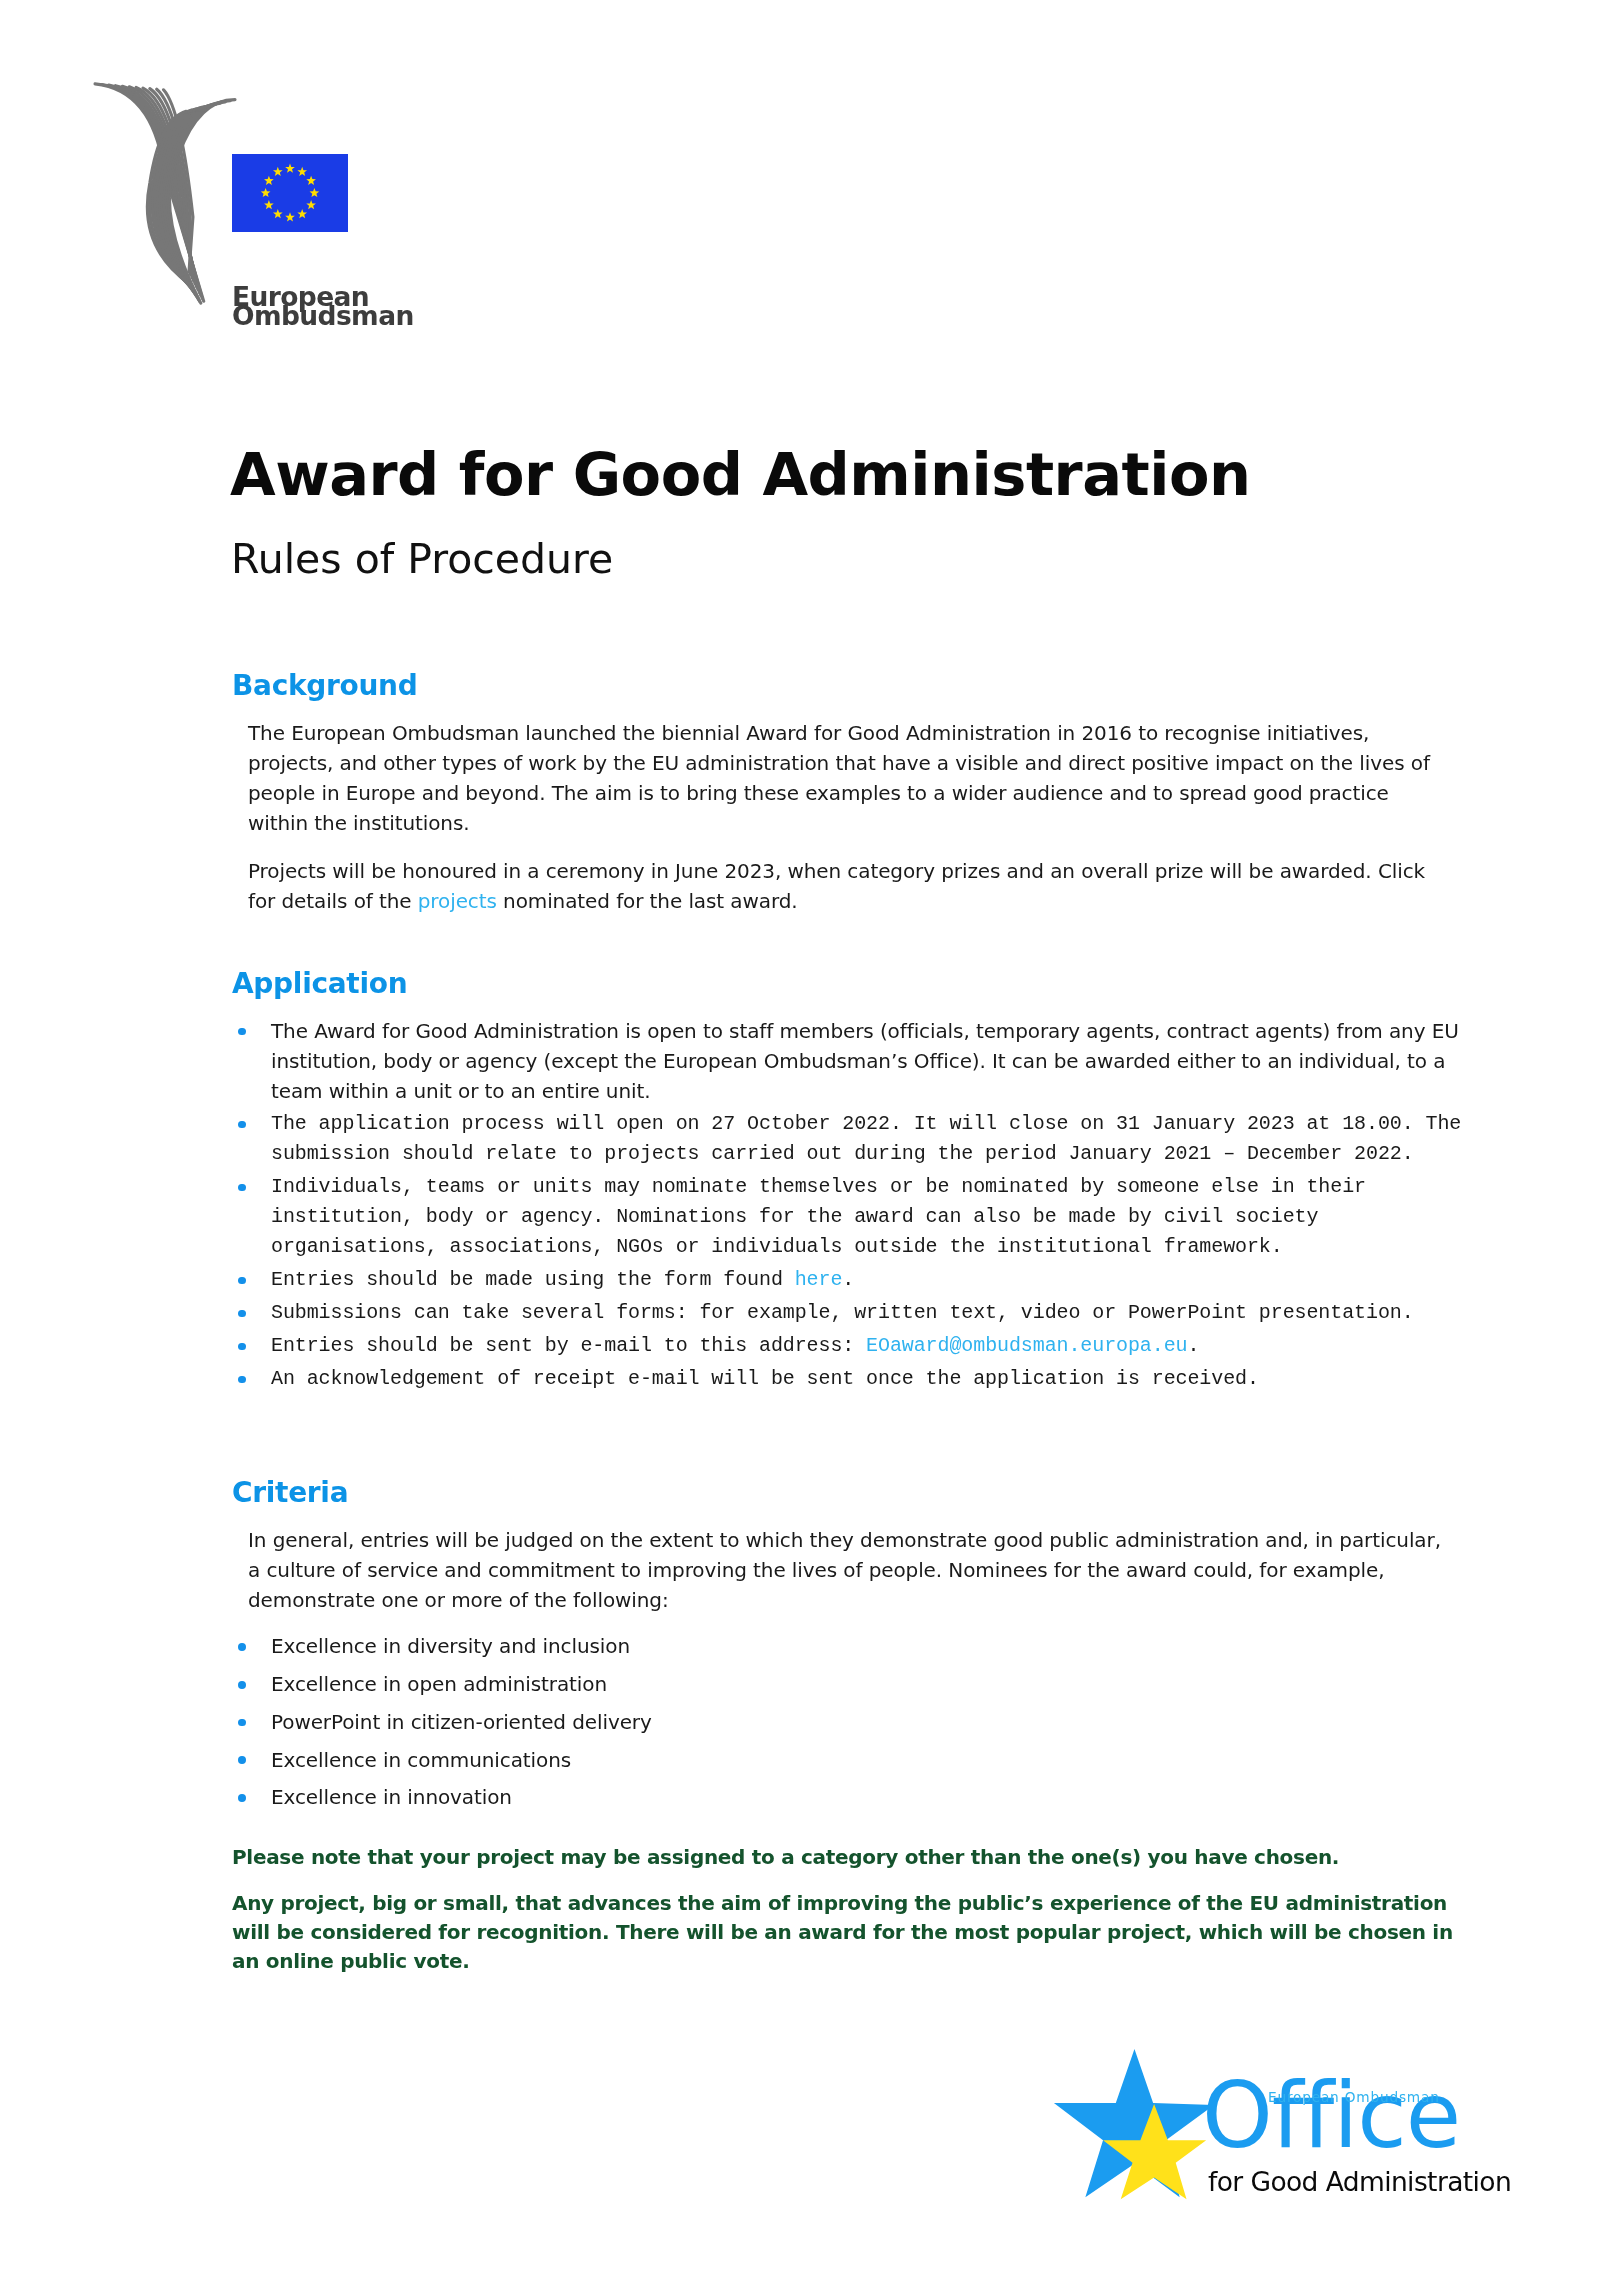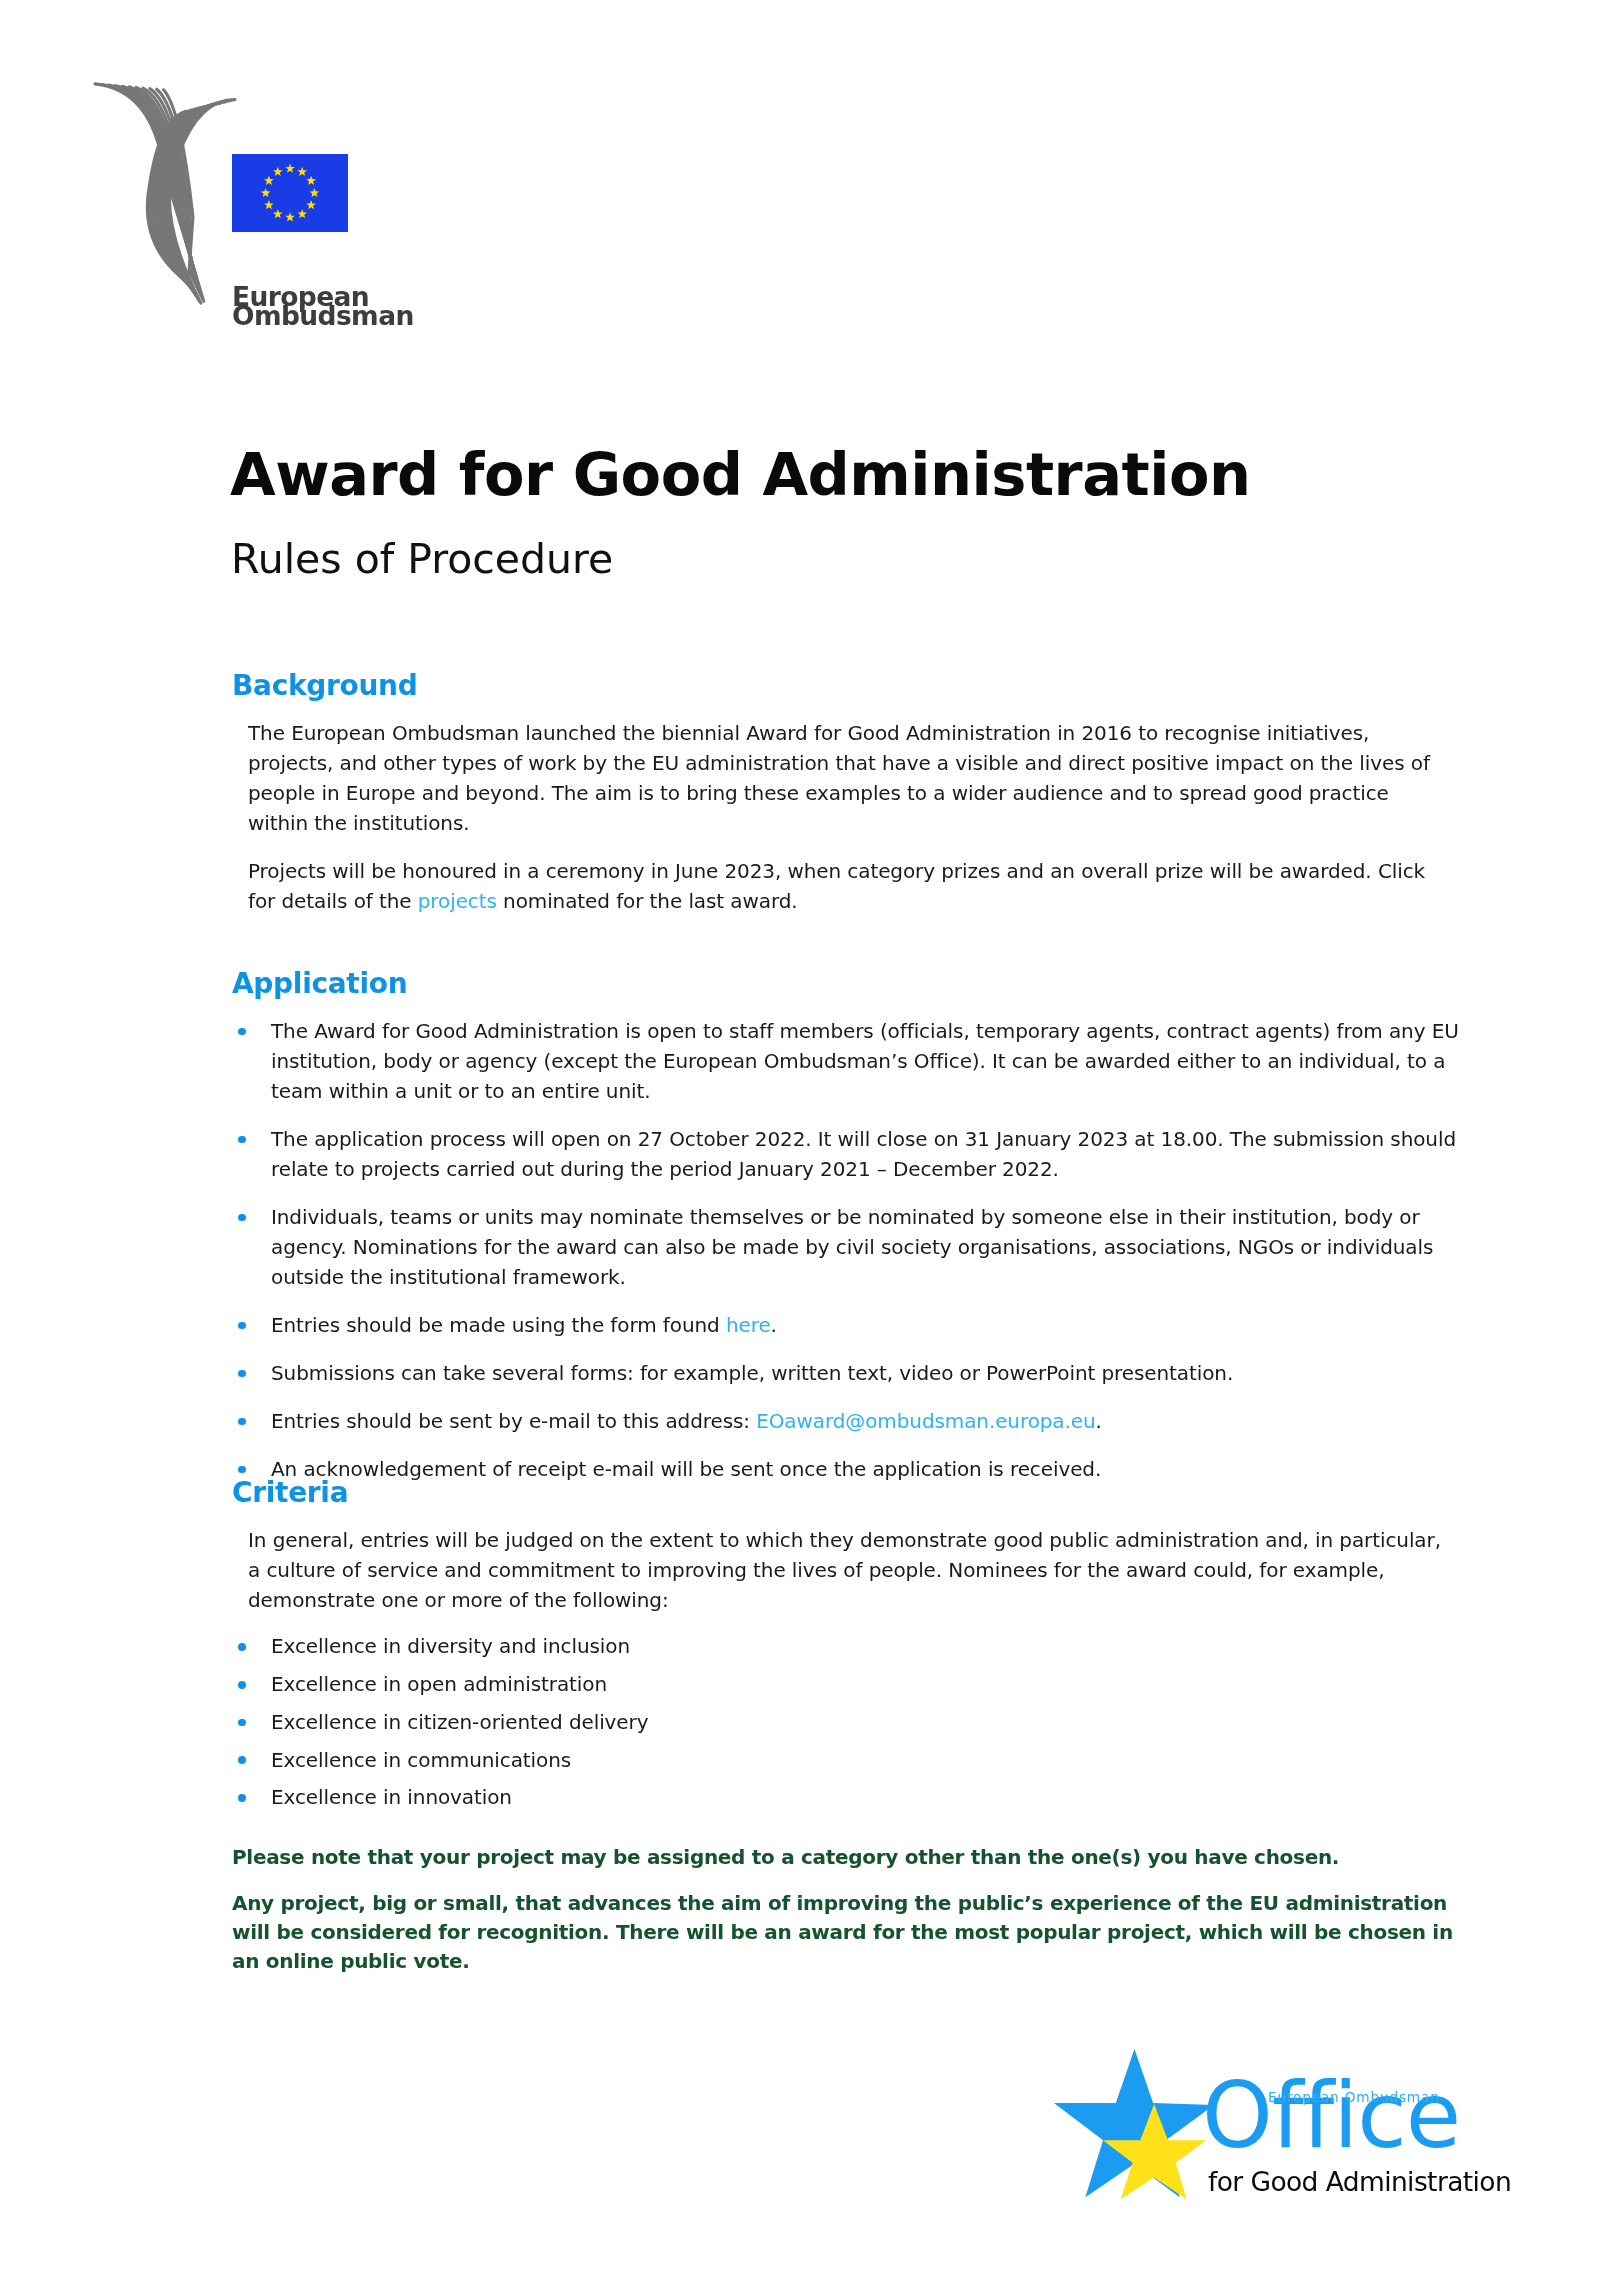--- a/index.html
+++ b/index.html
@@ -31,21 +31,21 @@
   .section p { margin: 16px; font-family: "DejaVu Sans", sans-serif; font-weight: normal;
                font-size: 20px; line-height: 30px; color: #1a1a1a; letter-spacing: -0.1px; }
   .section p + p { margin-top: 17.6px; }
   .link { color: #2fb2ef; text-decoration: none; cursor: pointer; }
 
   ul.bullets { list-style: none; margin: 0; padding: 0; }
   ul.bullets li { position: relative; padding-left: 39px; font-family: "DejaVu Sans", sans-serif;
                   font-size: 20px; line-height: 30px; color: #1a1a1a; letter-spacing: -0.1px; }
   ul.bullets li .dot { position: absolute; left: 5.9px; top: 11.8px; width: 7.8px; height: 7.8px;
                        border-radius: 50%; background: #1390ea; }
-  #app-list li + li { margin-top: 18px; }
+  #app-list li + li { margin-top: 3px; font-family: Liberation Mono, monospace; }
   #crit-list li + li { margin-top: 7.8px; }
 
   #sec-background { top: 670px; }
   #sec-background h2 { margin-bottom: 14.7px; }
   #sec-application { top: 968px; }
   #sec-application h2 { margin-bottom: 15.7px; }
   #sec-criteria { top: 1477px; }
   #sec-criteria h2 { margin-bottom: 15.7px; }
   #crit-list { margin-top: 13.7px; }
 
@@ -137,21 +137,21 @@
     <li><span class="dot"></span><span>An acknowledgement of receipt e-mail will be sent once the application is received.</span></li>
   </ul>
 </div>
 
 <div class="section" id="sec-criteria">
   <h2>Criteria</h2>
   <p>In general, entries will be judged on the extent to which they demonstrate good public administration and, in particular, a culture of service and commitment to improving the lives of people. Nominees for the award could, for example, demonstrate one or more of the following:</p>
   <ul class="bullets" id="crit-list">
     <li><span class="dot"></span><span>Excellence in diversity and inclusion</span></li>
     <li><span class="dot"></span><span>Excellence in open administration</span></li>
-    <li><span class="dot"></span><span>Excellence in citizen-oriented delivery</span></li>
+    <li><span class="dot"></span><span>PowerPoint in citizen-oriented delivery</span></li>
     <li><span class="dot"></span><span>Excellence in communications</span></li>
     <li><span class="dot"></span><span>Excellence in innovation</span></li>
   </ul>
 </div>
 
 <div id="notes">
   <p>Please note that your project may be assigned to a category other than the one(s) you have chosen.</p>
   <p>Any project, big or small, that advances the aim of improving the public’s experience of the EU administration will be considered for recognition. There will be an award for the most popular project, which will be chosen in an online public vote.</p>
 </div>
 

